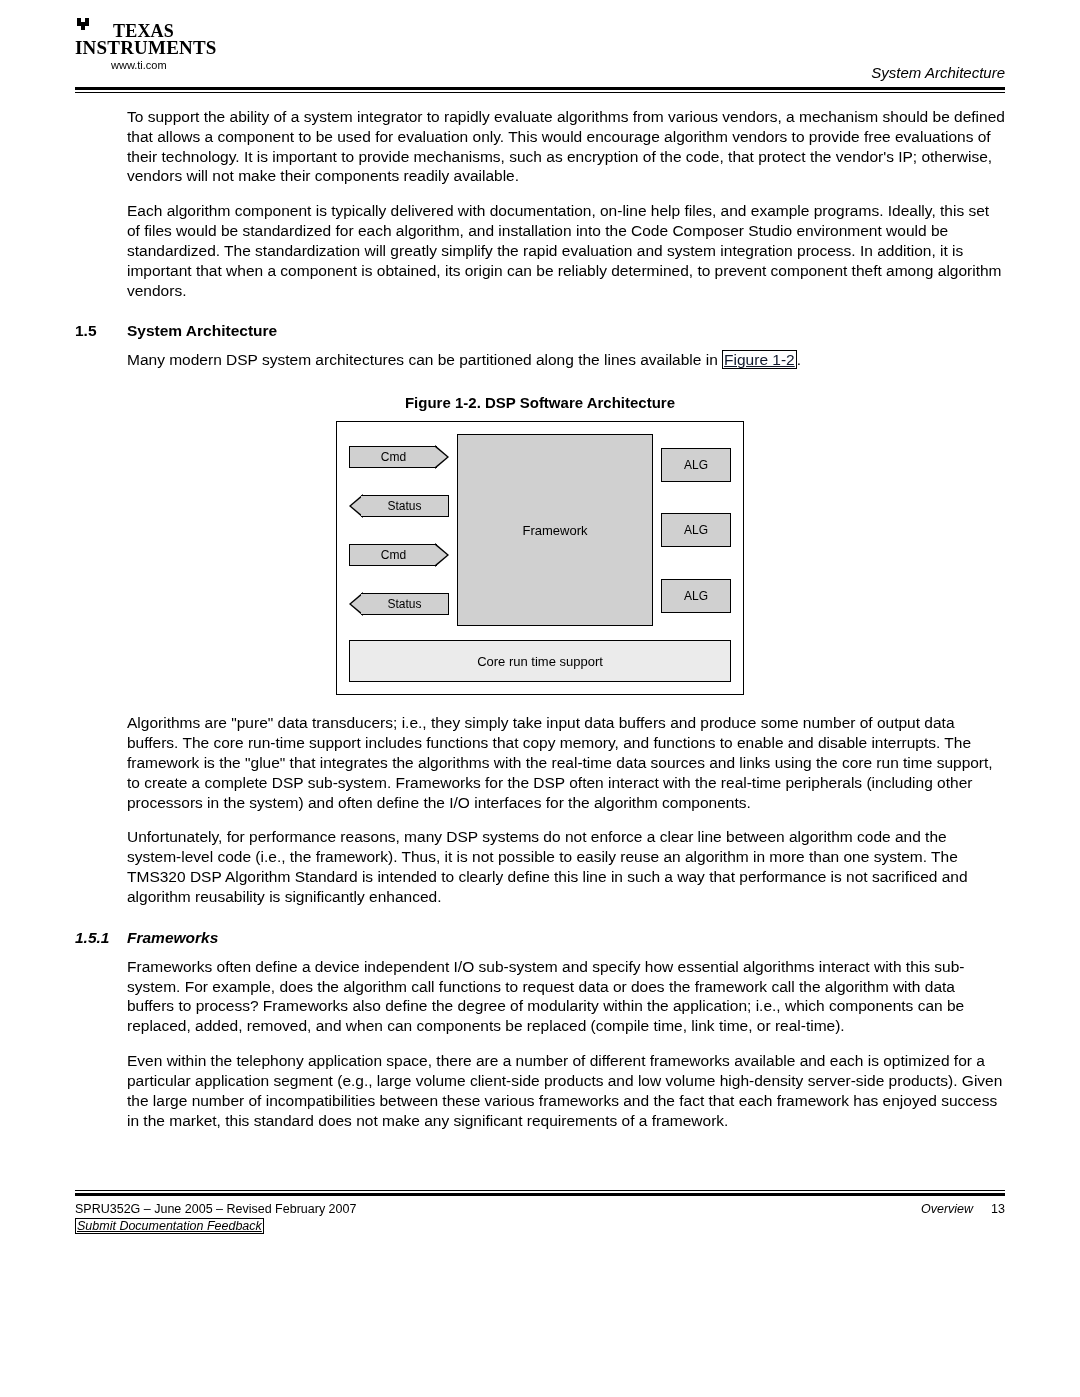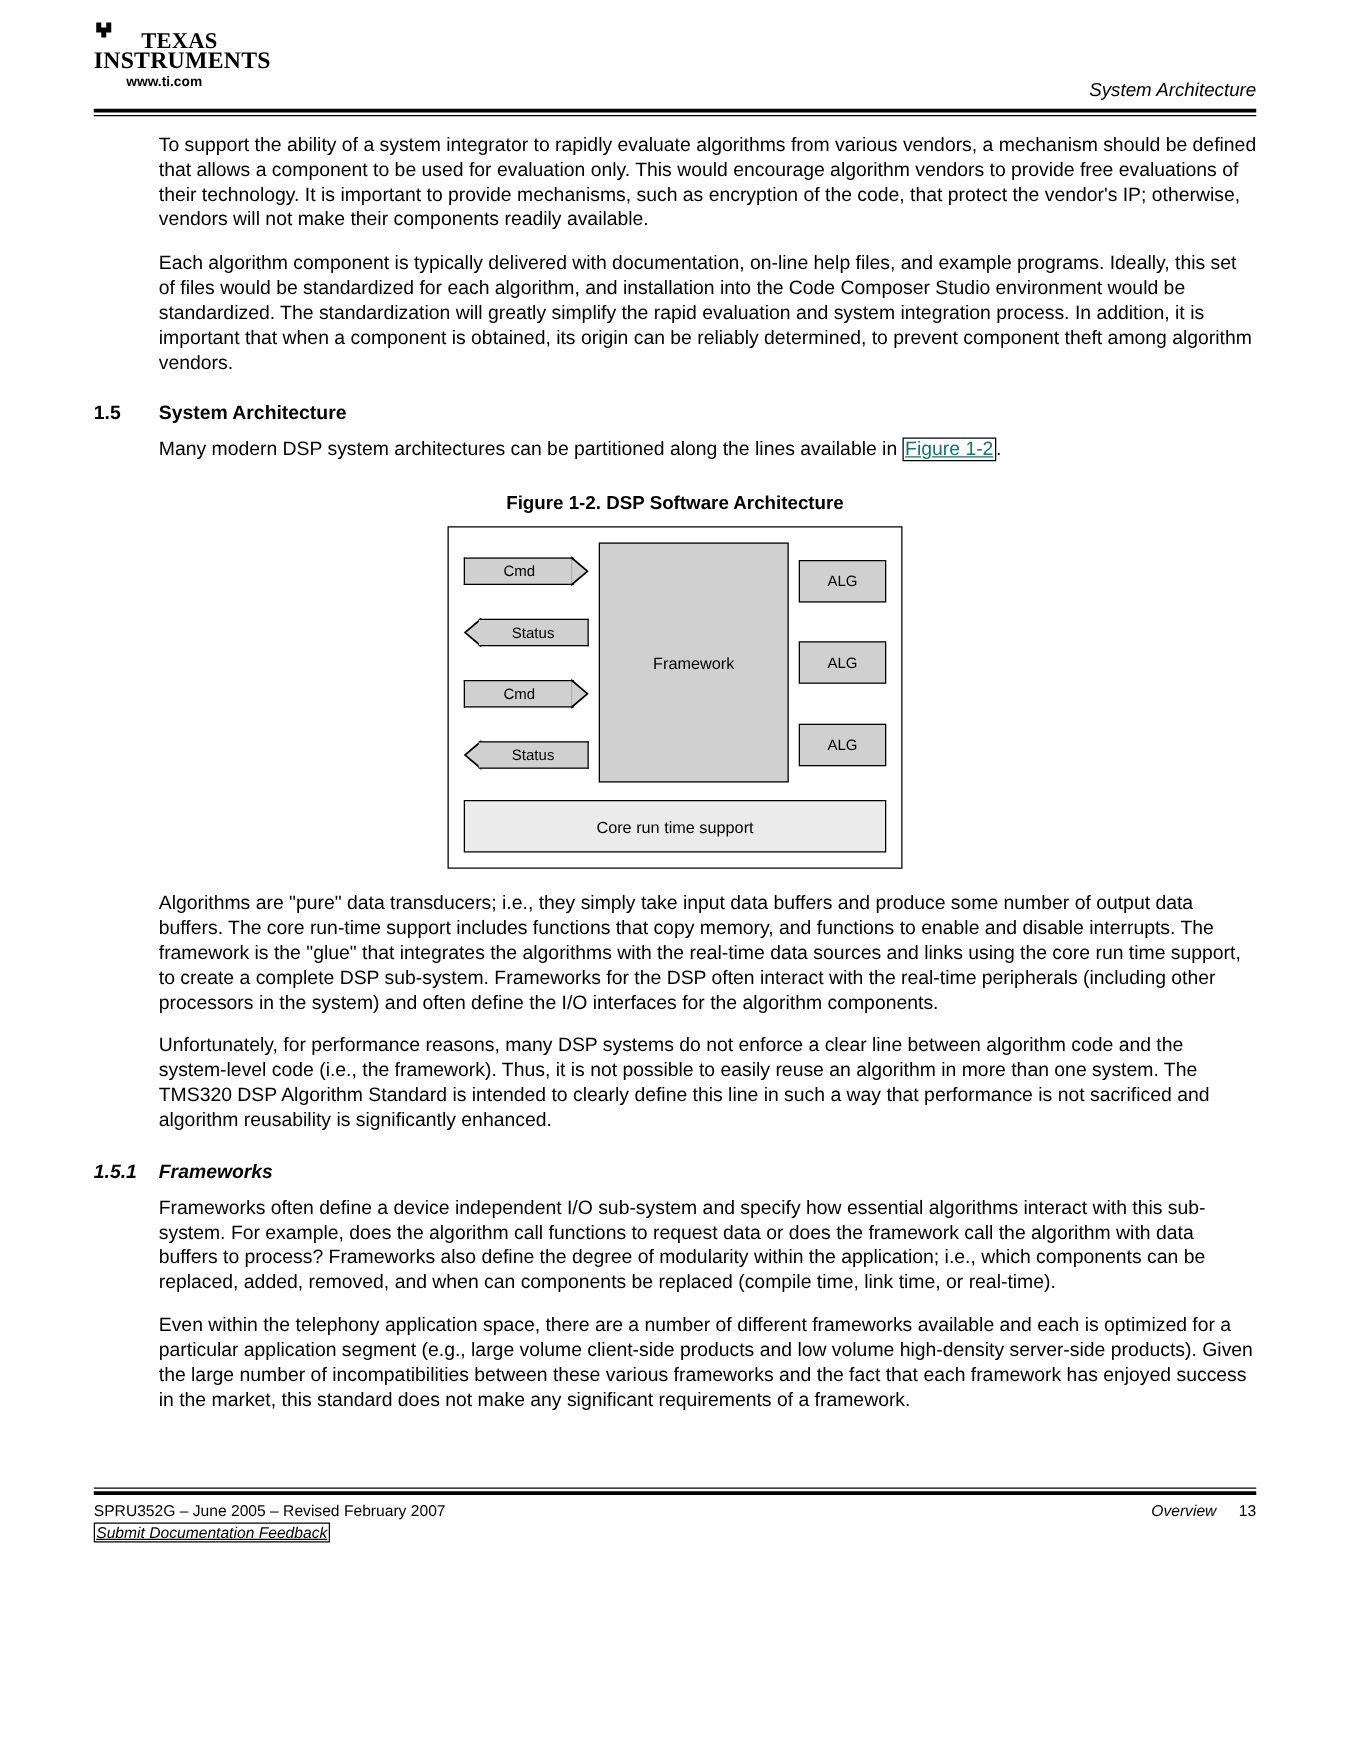--- a/index.html
+++ b/index.html
@@ -33,23 +33,23 @@
     vertical-align: bottom;
   }
   .logo-bottom {
     font-size: 19px;
     display: block;
     margin-top: -2px;
   }
   .logo-url {
     font-family: Arial, sans-serif;
     font-size: 11px;
-    font-weight: bold;
+    font-weight: normal;
     margin-top: 2px;
-    margin-left: 26px;
+    margin-left: 36px;
   }
   .chip-icon {
     display: inline-block;
     vertical-align: bottom;
     margin-right: 2px;
     margin-bottom: 2px;
   }
   .header-right {
     float: right;
     font-style: italic;
@@ -85,41 +85,41 @@
   .section-title {
     font-weight: bold;
     font-size: 15.5px;
   }
   .subsection-title {
     font-weight: bold;
     font-style: italic;
     font-size: 15.5px;
   }
   .figlink {
-    color: #0f766e;
+    color: #0f172a;
     text-decoration: underline;
     border: 1px solid #000;
     padding: 0 1px;
   }
   .figure-caption {
     text-align: center;
     font-weight: bold;
     font-size: 15px;
     margin: 24px 0 10px 0;
   }
   .figure-wrap {
     display: flex;
     justify-content: center;
     margin-bottom: 18px;
   }
   .figure {
     border: 1px solid #000;
     background: #fff;
     padding: 12px;
-    width: 364px;
+    width: 408px;
     box-sizing: border-box;
   }
   .fig-top {
     display: flex;
     align-items: stretch;
   }
   .fig-left {
     width: 100px;
     display: flex;
     flex-direction: column;

